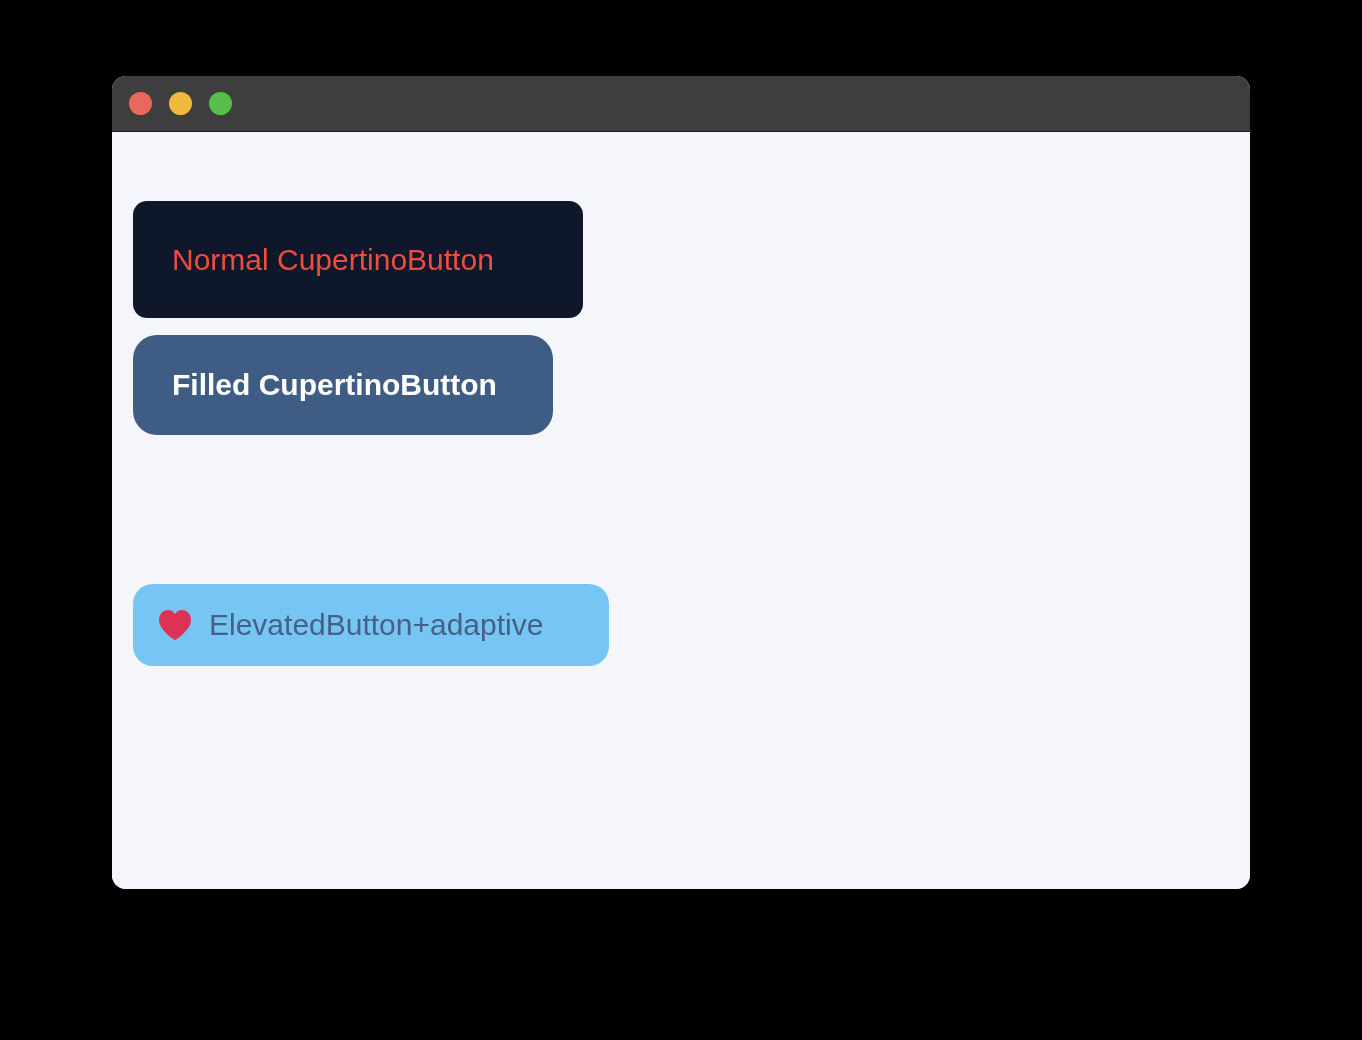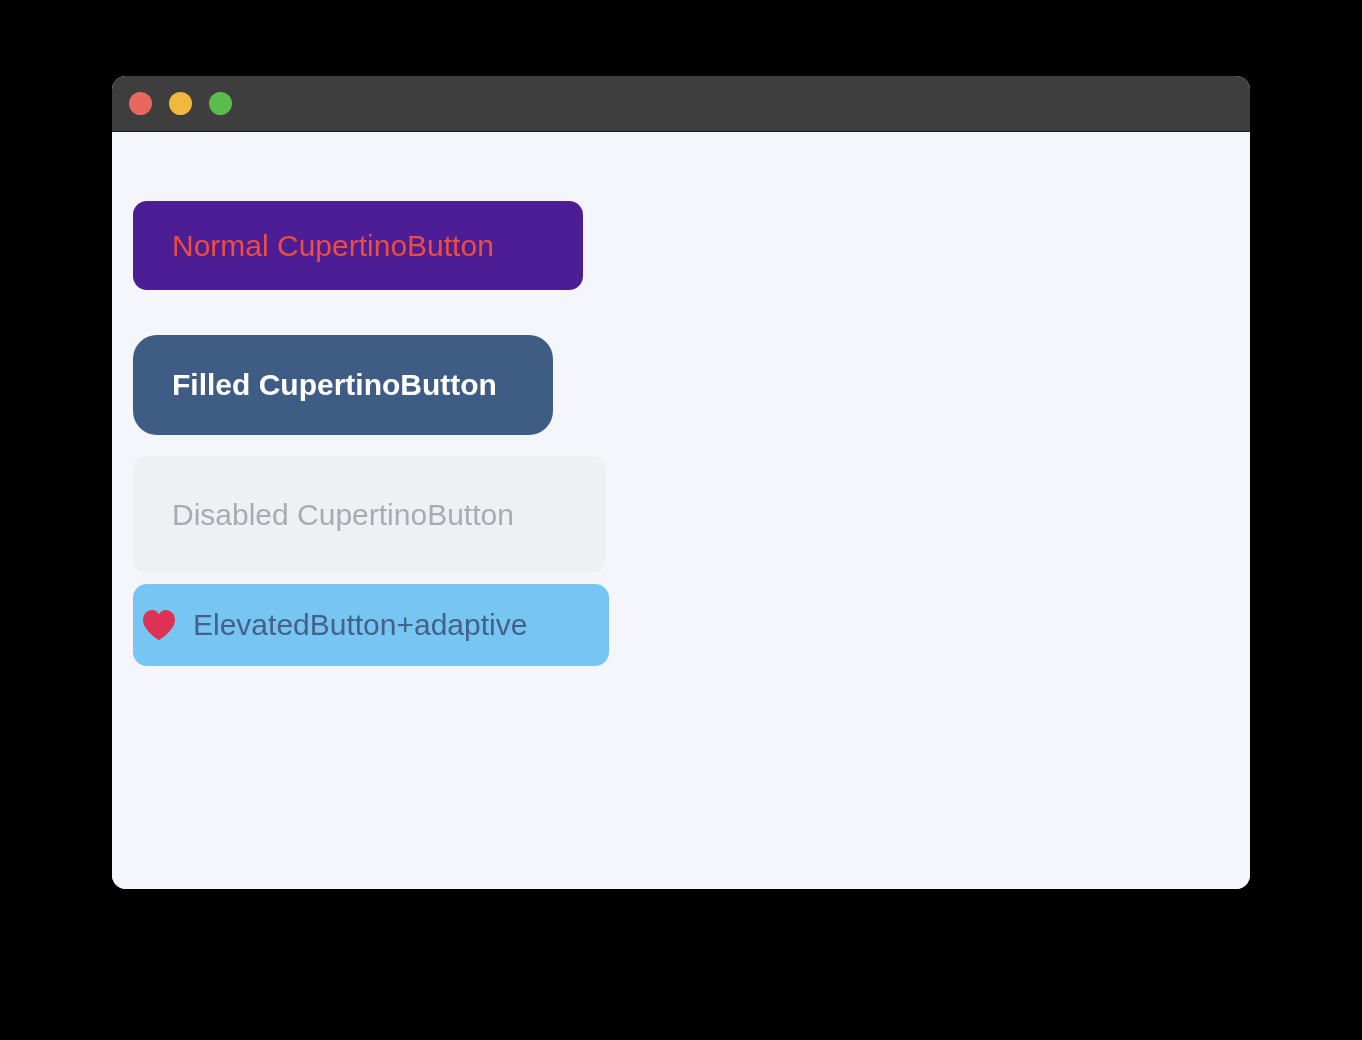--- a/index.html
+++ b/index.html
@@ -72,22 +72,22 @@
     font-family: "Liberation Sans", sans-serif;
     line-height: 1;
     padding: 0;
   }
 
   
   .btn-normal {
     left: 21px;
     top: 69px;
     width: 450px;
-    height: 89px;
-    background: #4c1d95;
+    height: 117px;
+    background: #0f172a;
     border-radius: 14px;
     color: #ee4d3d;
     font-size: 30px;
     padding-left: 39px;
   }
 
   
   .btn-filled {
     left: 21px;
     top: 203px;
@@ -114,24 +114,24 @@
     padding-left: 39px;
   }
 
   
   .btn-elevated {
     left: 21px;
     top: 452px;
     width: 476px;
     height: 82px;
     background: #77c5f2;
-    border-radius: 14px;
+    border-radius: 20px;
     color: #456187;
     font-size: 30px;
-    padding-left: 9px;
+    padding-left: 25px;
     gap: 17px;
   }
 
   .heart-icon {
     width: 34px;
     height: 32px;
     display: block;
     flex: 0 0 auto;
   }
   .btn-label { display: block; }
@@ -152,23 +152,20 @@
   <div class="content">
 
     <div class="btn btn-normal">
       <span class="btn-label">Normal CupertinoButton</span>
     </div>
 
     <div class="btn btn-filled">
       <span class="btn-label">Filled CupertinoButton</span>
     </div>
 
-    <div class="btn btn-disabled">
-      <span class="btn-label">Disabled CupertinoButton</span>
-    </div>
 
     <div class="btn btn-elevated">
       <svg class="heart-icon" viewBox="0 0 34 32">
         <path d="M17 31.2 C17 31.2 1 21.3 1 10.9 C1 5.1 5.1 0.9 10.1 0.9 C13.5 0.9 15.9 2.9 17 5.2 C18.1 2.9 20.5 0.9 23.9 0.9 C28.9 0.9 33 5.1 33 10.9 C33 21.3 17 31.2 17 31.2 Z" fill="#dd3256"></path>
       </svg>
       <span class="btn-label">ElevatedButton+adaptive</span>
     </div>
 
   </div>
 </div>

